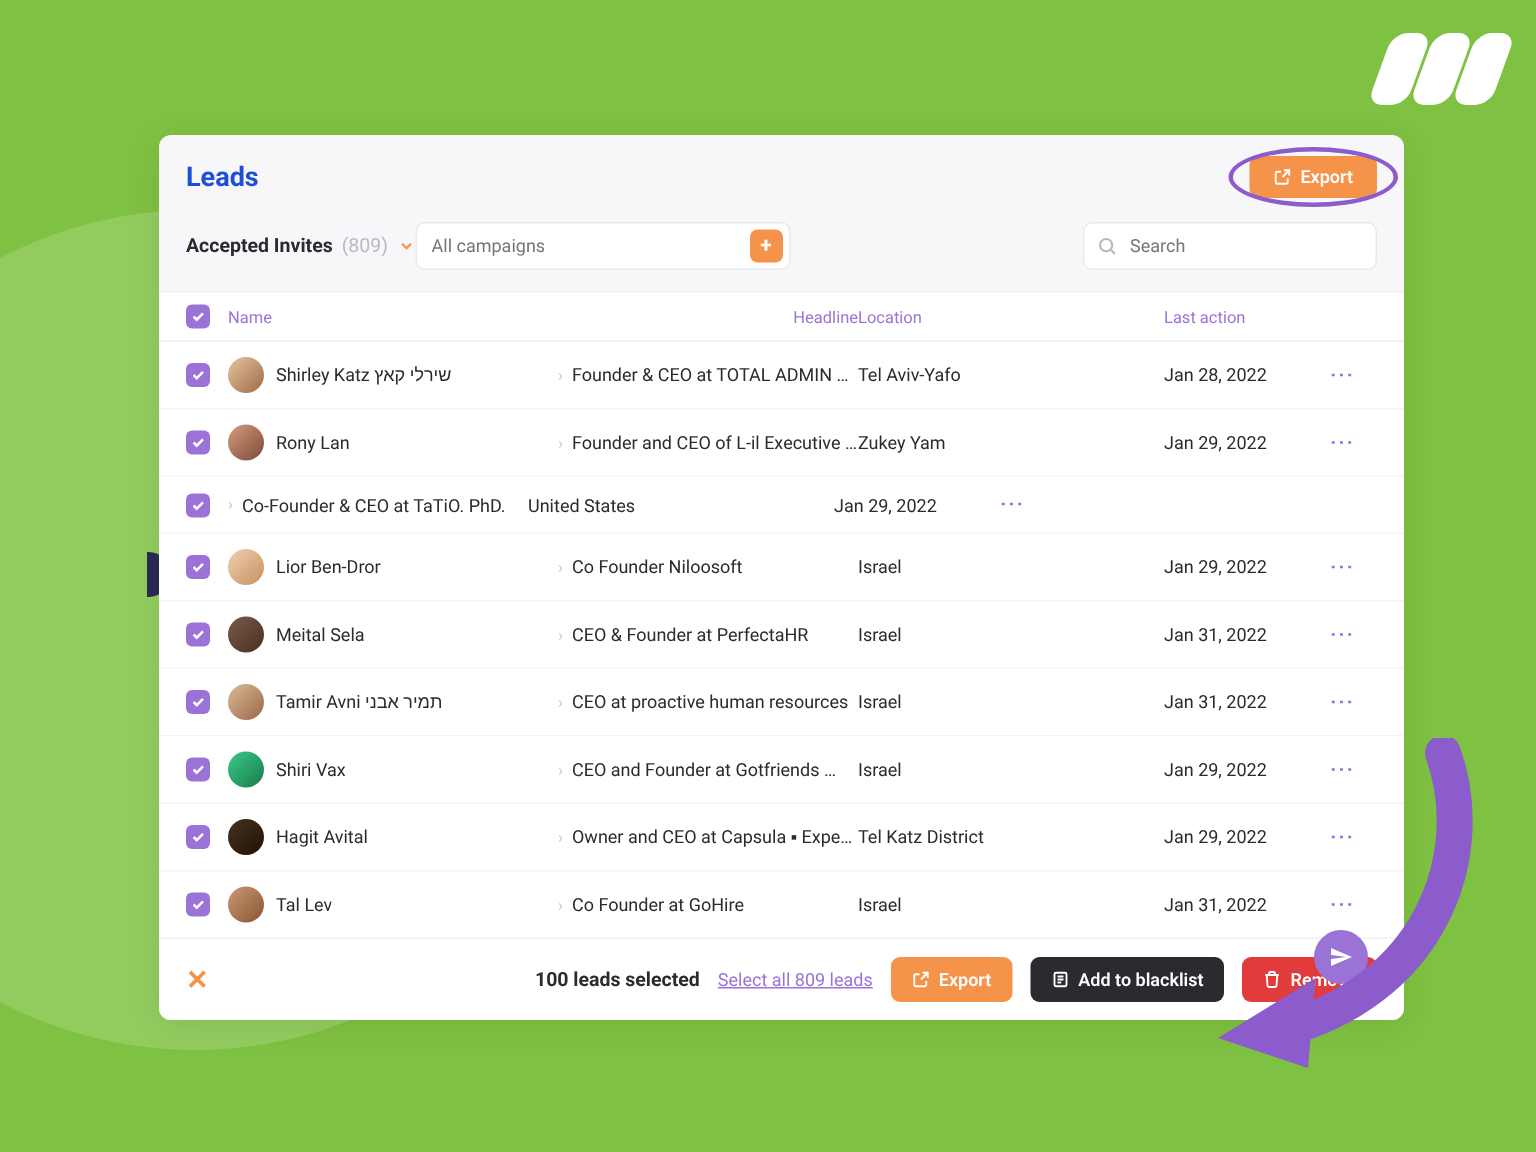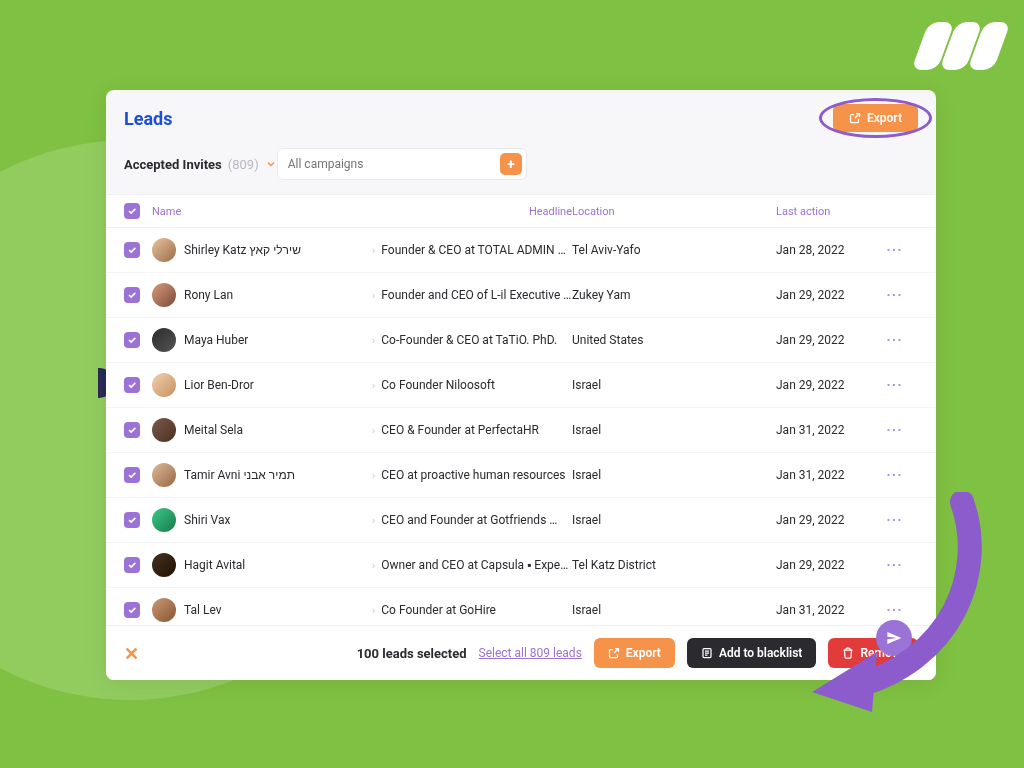--- a/index.html
+++ b/index.html
@@ -93,20 +93,27 @@
       <span class="filter-count">(809)</span>
       <svg class="chev-down" width="12" height="12" viewBox="0 0 24 24" fill="none" stroke="currentColor" stroke-width="3">
           <path d="M6 9l6 6 6-6"></path>
         </svg>
     </div>
     <div class="campaign-wrap">
       <input class="campaign-input" placeholder="All campaigns" style="">
       <div class="campaign-plus">+</div>
     </div>
     <div class="spacer-flex"></div>
+    <div class="search-wrap">
+      <svg class="search-icon" width="14" height="14" viewBox="0 0 24 24" fill="none" stroke="currentColor" stroke-width="2.5">
+          <circle cx="11" cy="11" r="7"></circle>
+          <path d="m21 21-4.35-4.35"></path>
+        </svg>
+      <input class="search-input" placeholder="Search" style="">
+    </div>
   </div>
 
   <div class="col-headers">
     <div class="col-check">
       <div class="header-chk">
           <svg viewBox="0 0 24 24" fill="none" stroke="#fff" stroke-width="4">
             <path d="M5 12l5 5L20 7"></path>
           </svg>
         </div>
     </div>
@@ -162,24 +169,20 @@
           <div class="more-btn">⋮</div>
         </div>
       </div>
       <div class="row">
         <div class="col-check">
           <div class="row-chk">
             <svg viewBox="0 0 24 24" fill="none" stroke="#fff" stroke-width="4">
               <path d="M5 12l5 5L20 7"></path>
             </svg>
           </div>
-        </div>
-        <div class="col-name">
-          <div class="avatar a3"></div>
-          <span class="name-text">Maya Huber</span>
         </div>
         <div class="col-head">
           <span class="chev-right">›</span>
           <span>Co-Founder &amp; CEO at TaTiO. PhD.</span>
         </div>
         <div class="col-loc">United States</div>
         <div class="col-date">Jan 29, 2022</div>
         <div class="col-menu">
           <div class="more-btn">⋮</div>
         </div>

